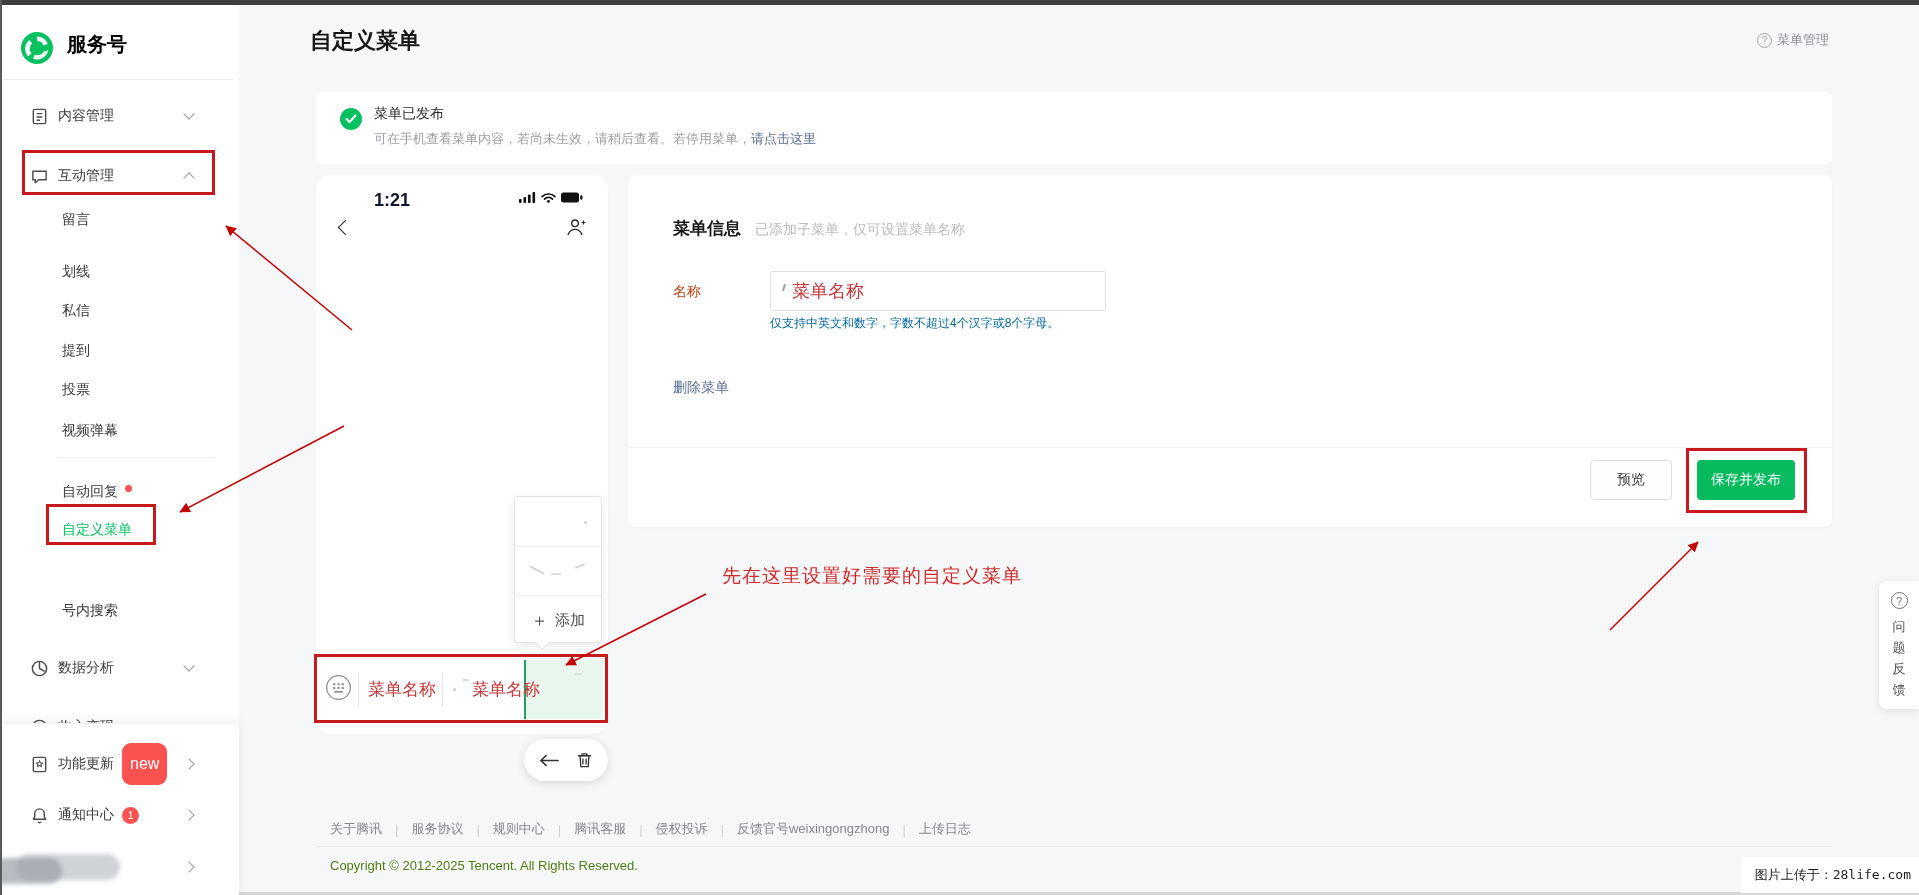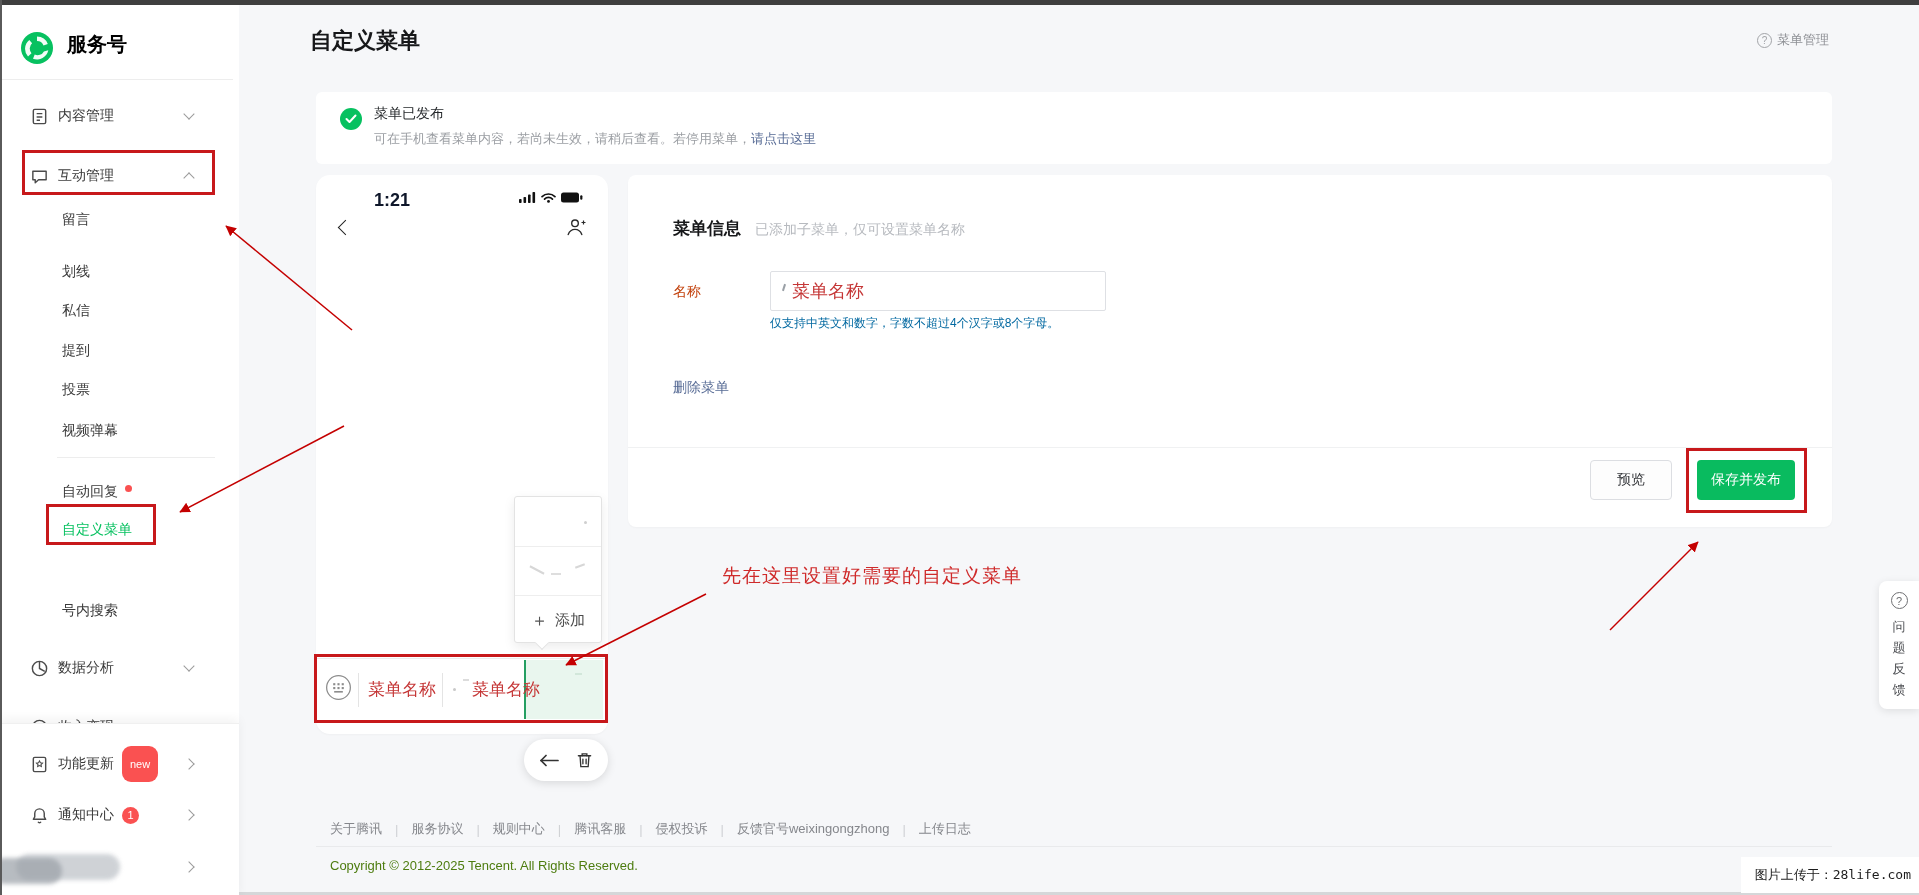--- a/index.html
+++ b/index.html
@@ -20,21 +20,21 @@
   .side-row.sub .lbl { margin-left:62px; }
   .side-row .lbl.active { color:#07c160; }
   .chev { width:8px; height:8px; border-right:1.6px solid #9b9b9b; border-bottom:1.6px solid #9b9b9b; position:absolute; right:46px; }
   .chev.down { transform:rotate(45deg); top:9px; }
   .chev.up { transform:rotate(-135deg); top:13px; }
   .chev.right { transform:rotate(-45deg); }
   .side-div { position:absolute; height:1px; background:#ededed; }
   .logo-row { position:absolute; left:20px; top:26px; display:flex; align-items:flex-start; }
   .logo-row .logo-txt { font-size:20px; font-weight:600; color:#000; margin-left:13px; }
   .red-dot { width:7px; height:7px; border-radius:50%; background:#fa5151; margin-left:7px; margin-top:-8px; }
-  .badge-pill { background:#fa5151; color:#fff; font-size:11px; padding:12px 8px; border-radius:9px; margin-left:8px; }
+  .badge-pill { background:#fa5151; color:#fff; font-size:16px; padding:12px 8px; border-radius:9px; margin-left:8px; }
   .badge-num { width:17px; height:17px; border-radius:50%; background:#fa5151; color:#fff; font-size:11px; display:flex; align-items:center; justify-content:center; margin-left:8px; }
   .side-bottom-panel { position:absolute; left:0; top:718px; width:239px; height:177px; background:#fff; border-top:1px solid #f0f0f0; box-shadow:0 -4px 10px rgba(0,0,0,.05); z-index:12; }
   .blur-blob { position:absolute; left:16px; top:130px; width:104px; height:26px; border-radius:14px; background:#c7cbd0; filter:blur(2px); opacity:.85; }
   .blur-blob2 { position:absolute; left:-8px; top:134px; width:70px; height:26px; border-radius:13px; background:#9aa0a7; filter:blur(2px); opacity:.7; }
 
   
   .page-title { position:absolute; left:310px; top:26px; font-size:22px; font-weight:700; color:#17181a; z-index:11; }
   .help-link { position:absolute; right:90px; top:31px; display:flex; align-items:center; color:#8f9196; font-size:13px; cursor:pointer; z-index:11; }
   .qmark { width:15px; height:15px; border:1px solid #a2a4a8; border-radius:50%; font-size:10px; display:flex; align-items:center; justify-content:center; margin-right:5px; color:#a2a4a8; }
 

